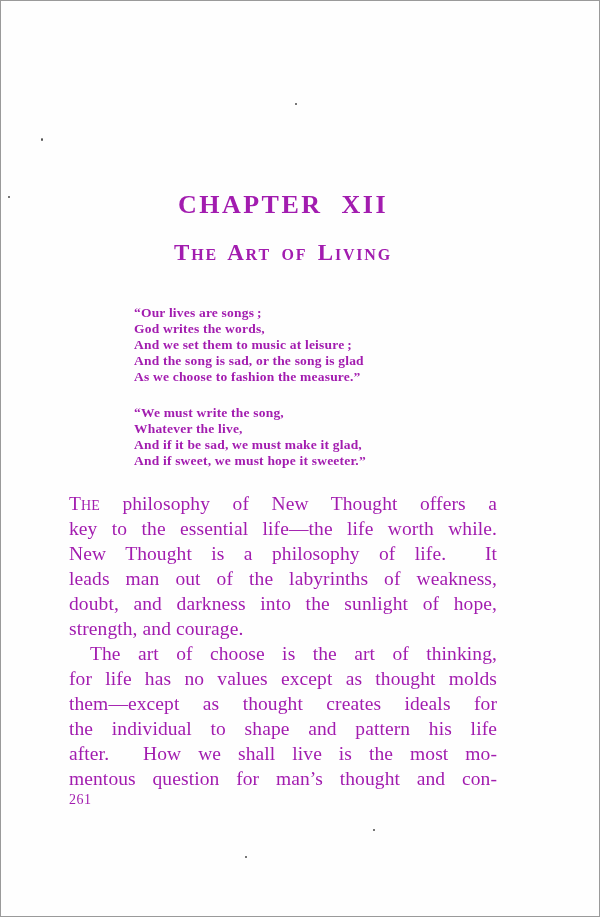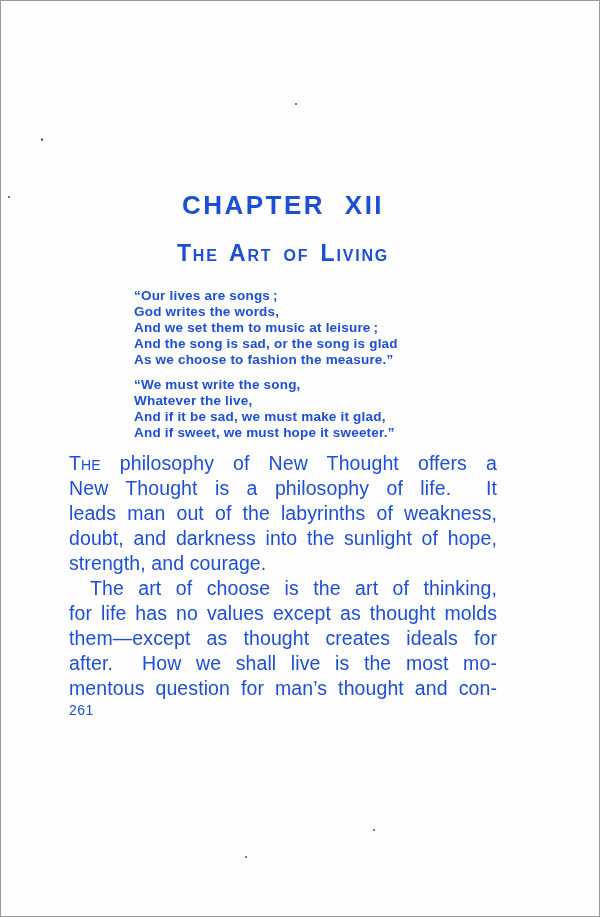--- a/index.html
+++ b/index.html
@@ -4,22 +4,22 @@
 <style>
   html, body { margin: 0; padding: 0; background: #ffffff; }
   body { width: 600px; height: 917px; }
 
   .sheet {
     position: relative;
     width: 598px;
     height: 915px;
     background: #fefefe;
     border: 1px solid #9a9a9a;
-    font-family: Liberation Sans, sans-serif;
-    color: #1d4ed8;
+    font-family: Liberation Serif, serif;
+    color: #a21caf;
     overflow: hidden;
   }
 
   .content {
     position: absolute;
     left: 68px;
     top: 0;
     width: 428px;
   }
 
@@ -46,30 +46,30 @@
     white-space: nowrap;
   }
 
   .poem {
     margin-left: 65px;
     font-size: 13.5px;
     line-height: 16px;
     font-weight: bold;
     letter-spacing: 0.2px;
   }
-  .poem.first  { margin-top: 24px; }
-  .poem.second { margin-top: 9px; }
+  .poem.first  { margin-top: 41px; }
+  .poem.second { margin-top: 20px; }
   .pline { white-space: nowrap; }
 
   .para {
     font-size: 19.5px;
     line-height: 25px;
     letter-spacing: 0.1px;
   }
-  .para.first { margin-top: 10px; }
+  .para.first { margin-top: 22px; }
 
   .bline { white-space: normal; }
   .bline.j { text-align: justify; text-align-last: justify; }
   .bline.left { text-align: center; text-align-last: left; }
   .bline.indent { text-indent: 21px; }
 
   .sc { font-variant: small-caps; }
 
   .page-number {
     margin-top: 0;
@@ -118,30 +118,32 @@
 
     <div class="poem second">
       <div class="pline">“We must write the song,</div>
       <div class="pline">Whatever the live,</div>
       <div class="pline">And if it be sad, we must make it glad,</div>
       <div class="pline">And if sweet, we must hope it sweeter.”</div>
     </div>
 
     <div class="para first">
       <div class="bline j"><span class="sc">The</span> <span>philosophy of New Thought offers a</span></div>
+      <div class="bline j">key to the essential life—the life worth while.</div>
       <div class="bline j">New Thought is a philosophy of life.&nbsp; It</div>
       <div class="bline j">leads man out of the labyrinths of weakness,</div>
       <div class="bline j">doubt, and darkness into the sunlight of hope,</div>
       <div class="bline left">strength, and courage.</div>
     </div>
 
     <div class="para">
       <div class="bline j indent">The art of choose is the art of thinking,</div>
       <div class="bline j">for life has no values except as thought molds</div>
       <div class="bline j">them—except as thought creates ideals for</div>
+      <div class="bline j">the individual to shape and pattern his life</div>
       <div class="bline j">after.&nbsp; How we shall live is the most mo-</div>
       <div class="bline j">mentous question for man’s thought and con-</div>
     </div>
 
     <div class="page-number">261</div>
 
   </div>
 </div>
 
 </body></html>

